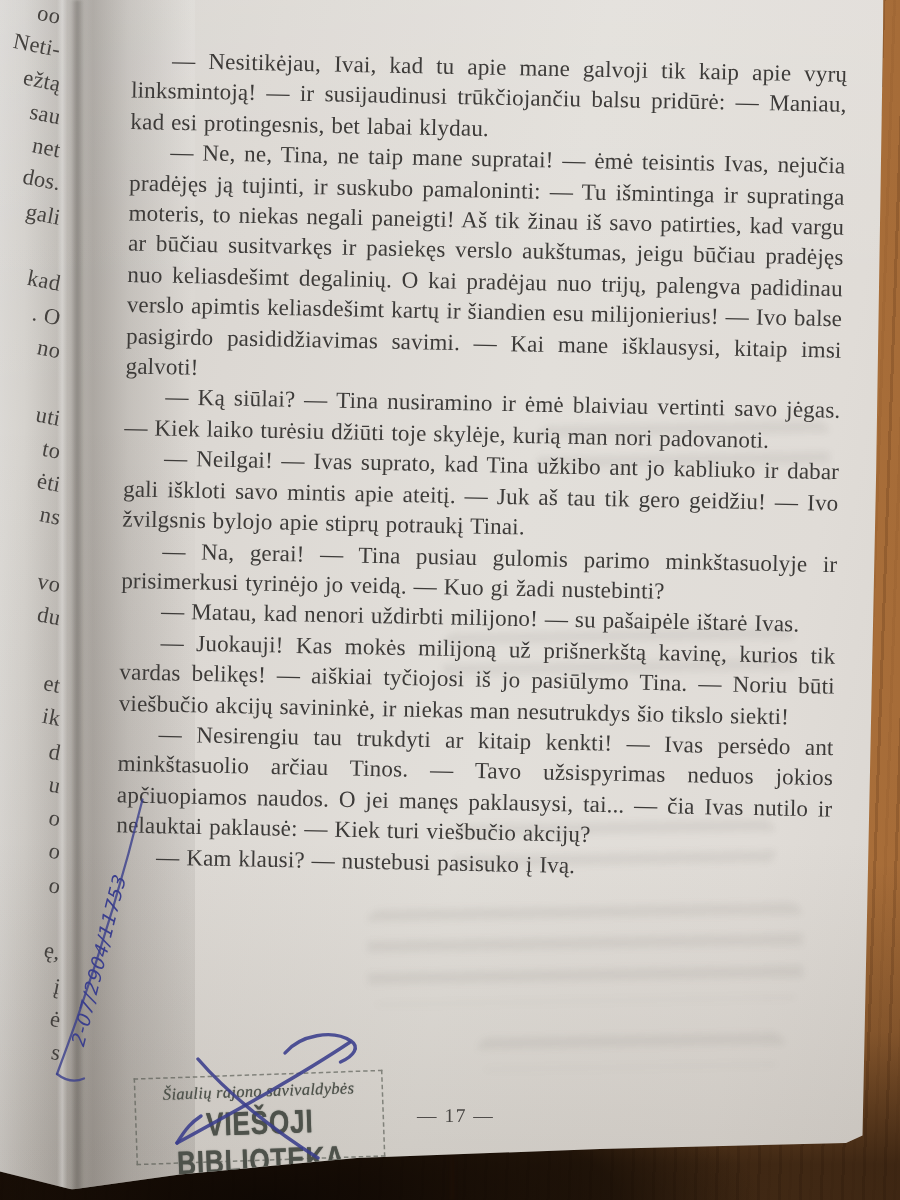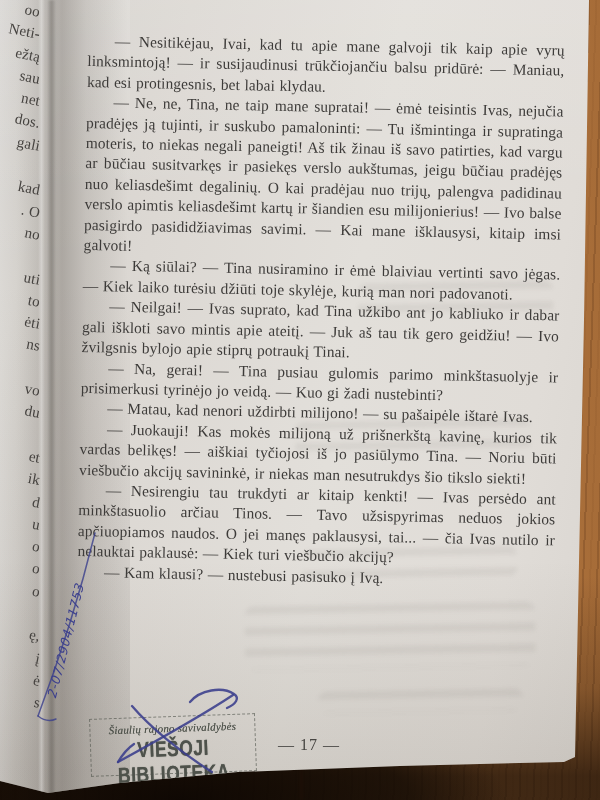--- a/index.html
+++ b/index.html
@@ -104,21 +104,21 @@
     transform:scaleY(1.25);
     text-shadow:0 0 0.7px rgba(78,82,75,0.9);
   }
   
   .pen-svg{position:absolute;inset:0;pointer-events:none;}
   .pen{stroke:#3a3e8c;stroke-width:2.3;fill:none;stroke-linecap:round;opacity:0.88;}
   .pen-thin{stroke:#3a3e8c;stroke-width:1.5;fill:none;stroke-linecap:round;opacity:0.8;}
   
   .page-number{
     position:absolute;left:278px;top:736px;
-    font-size:16px;color:#474542;letter-spacing:1px;text-align:right;
+    font-size:13px;color:#474542;letter-spacing:1px;text-align:right;
   }
 </style>
 </head>
 <body>
 
 <div class="photo">
 
   <div class="wood"></div>
   <div class="wood-shade"></div>
   <div class="plank-seam"></div>

